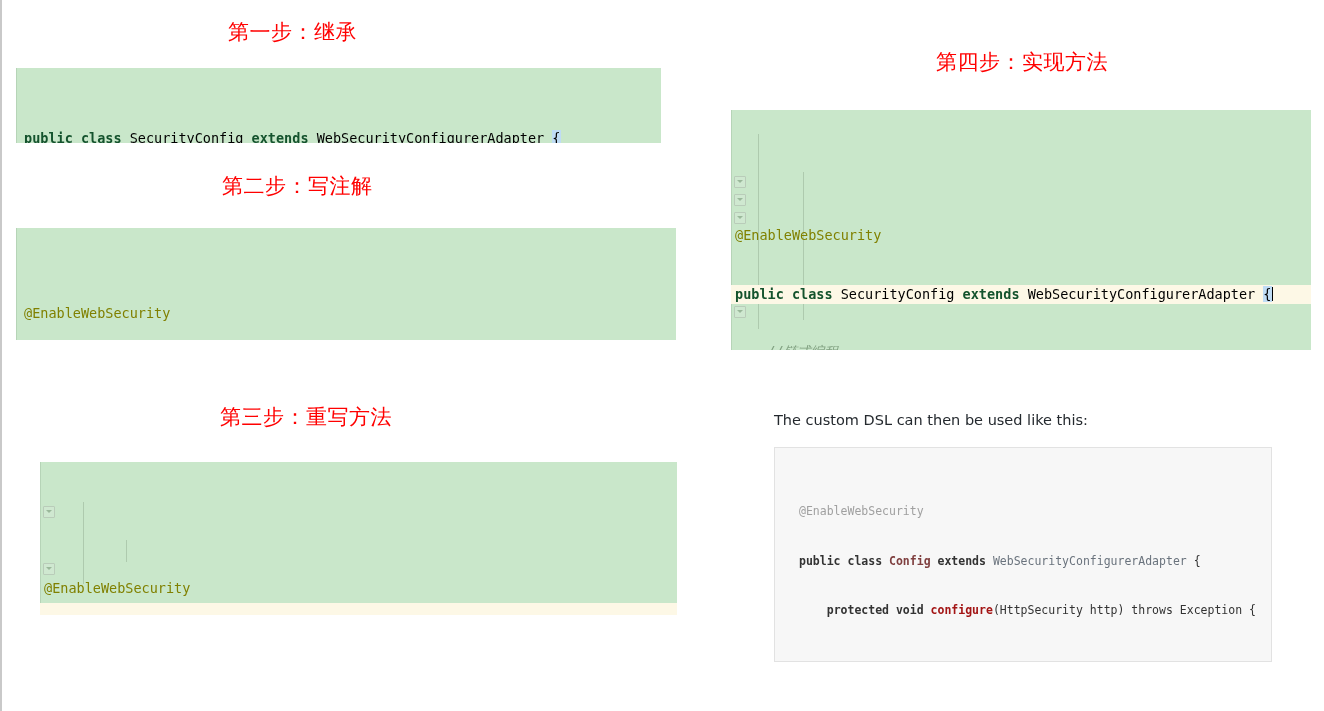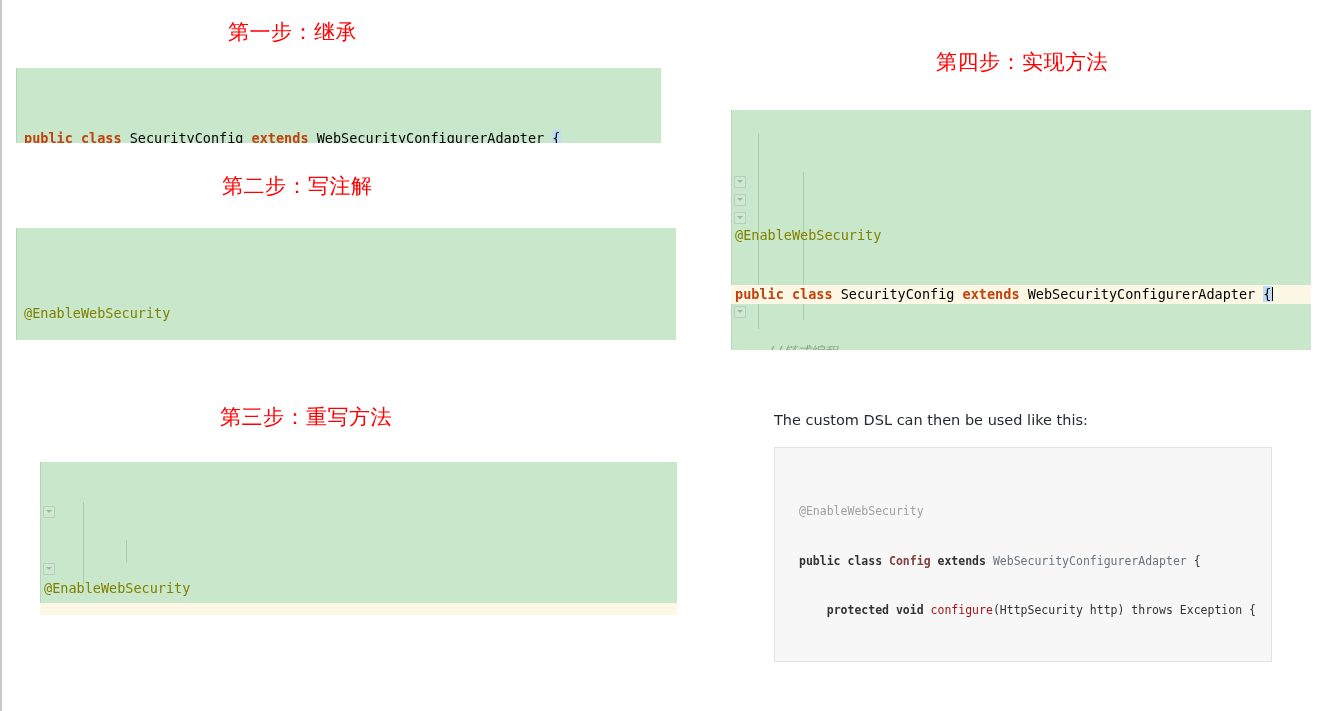--- a/index.html
+++ b/index.html
@@ -32,21 +32,21 @@
     line-height:19px;
     color:#000000;
     white-space:pre;
     box-sizing:border-box;
     overflow:hidden;
   }
   .code-block .ln{position:relative;height:19px;padding-left:22px;}
   .code-block .ln.current{background:#fdf8e6;}
 
   
-  .kw{color:#c2410c;font-weight:bold;}
+  .kw{color:#14532d;font-weight:bold;}
   .id{color:#000000;}
   .ann{color:#808000;}
   .cmt{color:#80a080;font-style:italic;}
   .brace-hl{background:#bfdcf5;}
 
   
   .gutter{position:absolute;left:0;top:0;bottom:0;width:16px;}
   .fold{position:absolute;left:3px;width:10px;height:10px;
         border:1px solid #b9ccb9;background:#cfe8d0;border-radius:1px;}
   .fold::after{content:"";position:absolute;left:2px;top:3px;
@@ -66,21 +66,21 @@
     border:1px solid #e2e2e2;
     font-family:"DejaVu Sans Mono","Liberation Mono",monospace;
     font-size:11.5px;line-height:16.5px;
     white-space:pre;color:#333333;
     box-sizing:border-box;
     overflow:hidden;
   }
   .g-cmt{color:#a0a0a0;}
   .g-kw{color:#333333;font-weight:bold;text-align:center;}
   .g-type{color:#6a737d;}
-  .g-fn{color:#a31515;font-weight:normal;text-align:right;}
+  .g-fn{color:#a31515;font-weight:bold;text-align:right;}
   .g-cls{color:#7f3f3f;font-weight:bold;margin-top:16px;}
 
   
   .footer-note{
     position:absolute;
     color:#ff0000;
     font-family:"DejaVu Sans","Liberation Sans",sans-serif;
     font-size:19px;font-weight:bold;white-space:nowrap;
   }
   .watermark{

